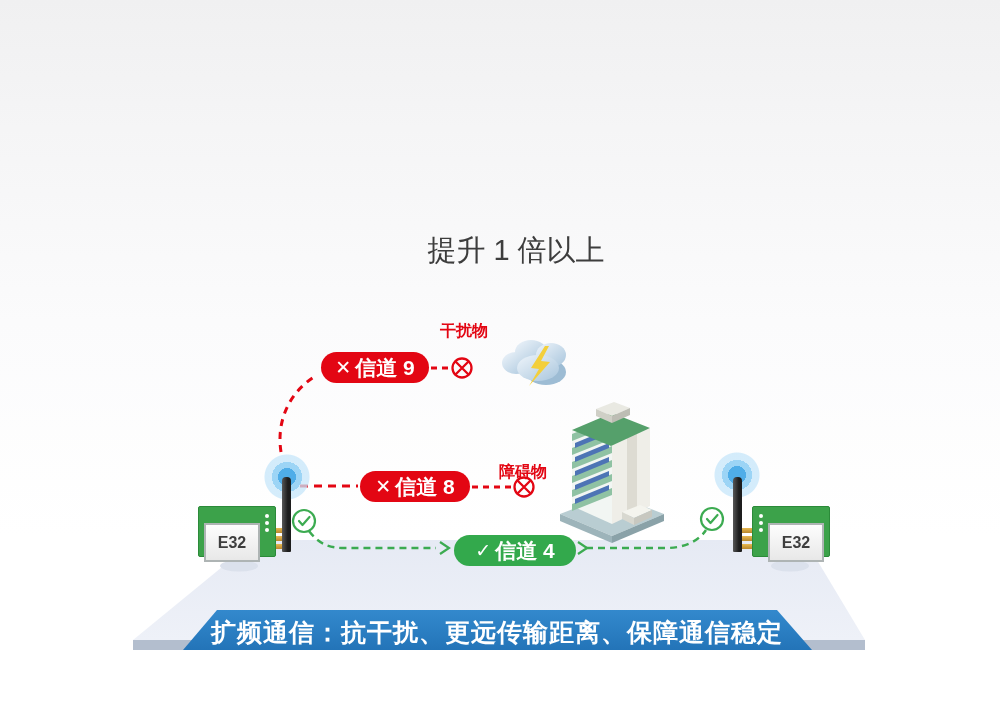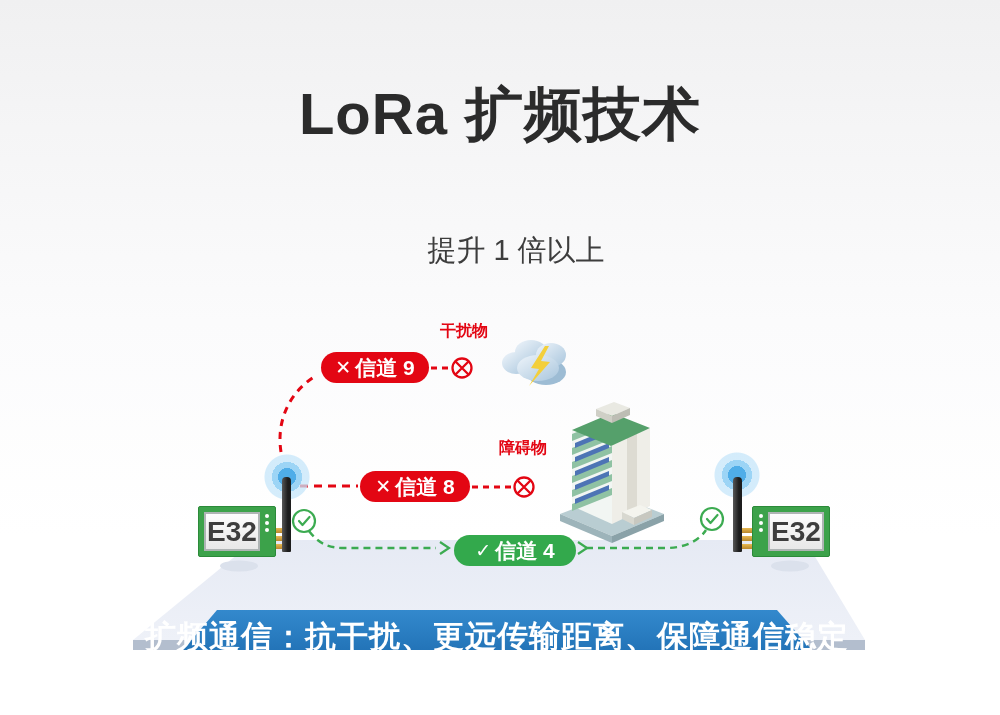--- a/index.html
+++ b/index.html
@@ -19,56 +19,55 @@
   .pill{display:flex;align-items:center;justify-content:center;gap:4px;
         border-radius:17px;color:#fff;font-weight:700;font-size:21px;z-index:6;}
   .pill .mark{font-size:19px;font-weight:700;line-height:1;}
   .pill.red{background:#e30613;}
   .pill.green{background:#33a94c;}
   .pill1{left:321px;top:352px;width:108px;height:31px;}
   .pill2{left:360px;top:471px;width:110px;height:31px;}
   .pill3{left:454px;top:535px;width:122px;height:31px;}
   .blocker{width:110px;text-align:center;font-size:16px;font-weight:700;color:#e30613;z-index:6;}
   .blocker.interference{left:409px;top:321px;}
-  .blocker.obstacle{left:468px;top:438px;}
+  .blocker.obstacle{left:468px;top:462px;}
   
   .glow{width:50px;height:50px;border-radius:50%;z-index:1;
         background:radial-gradient(circle,#4fade8 0 9px,rgba(139,205,244,.85) 9px 15px,
                    rgba(198,230,250,.75) 15px 22px,rgba(198,230,250,0) 23px);}
   .glow.left{left:262px;top:452px;}
   .glow.right{left:712px;top:450px;}
   .antenna{width:9px;height:75px;border-radius:4px 4px 1px 1px;z-index:3;
            background:linear-gradient(90deg,#575757,#1d1d1d 65%);}
   .antenna.left{left:282px;top:477px;}
   .antenna.right{left:733px;top:477px;}
   .pin{height:5px;width:20px;border-radius:1px;z-index:2;
        background:linear-gradient(180deg,#e7b851,#b9882d);}
   .board{width:76px;height:49px;background:#3ca24a;border:1px solid #2b8a39;
          border-radius:2px;z-index:4;}
   .board.left{left:198px;top:506px;}
   .board.right{left:752px;top:506px;}
-  .panel{position:absolute;top:5px;width:52px;height:35px;border:2px solid #aeb4b4;
+  .panel{position:absolute;top:16px;width:52px;height:35px;border:2px solid #aeb4b4;
          background:linear-gradient(180deg,#fdfdfd,#e8e8e8);display:flex;align-items:center;
-         justify-content:center;font-size:28px;font-weight:700;color:#3e3e3e;}
+         justify-content:center;font-size:16px;font-weight:700;color:#3e3e3e;}
   .board.left .panel{left:5px;}
   .board.right .panel{right:5px;}
   .dotcol{position:absolute;top:7px;display:flex;flex-direction:column;gap:3px;}
   .board.left .dotcol{right:6px;}
   .board.right .dotcol{left:6px;}
   .dot{width:4px;height:4px;border-radius:50%;background:#ffffff;}
   
-  .banner-text{left:0;right:6px;top:616px;text-align:center;font-size:31px;font-weight:700;
+  .banner-text{left:0;right:6px;top:616px;text-align:center;font-size:25px;font-weight:700;
                color:#ffffff;letter-spacing:1px;z-index:6;}
 </style>
 </head>
 <body>
 
 <div class="stage">
 
-  <div class="abs title">LoRa 扩频技术</div>
   <div class="abs subtitle l2">提升 1 倍以上</div>
 
   <svg class="layer" width="1000" height="715" viewBox="0 0 1000 715">
     <defs>
       <linearGradient id="platGrad" x1="0" y1="0" x2="0" y2="1">
         <stop offset="0" stop-color="#e6eaf4"></stop>
           <stop offset="1" stop-color="#eef1f8"></stop>
       </linearGradient>
       <linearGradient id="bannerGrad" x1="0" y1="0" x2="0" y2="1">
         <stop offset="0" stop-color="#3389cd"></stop>

